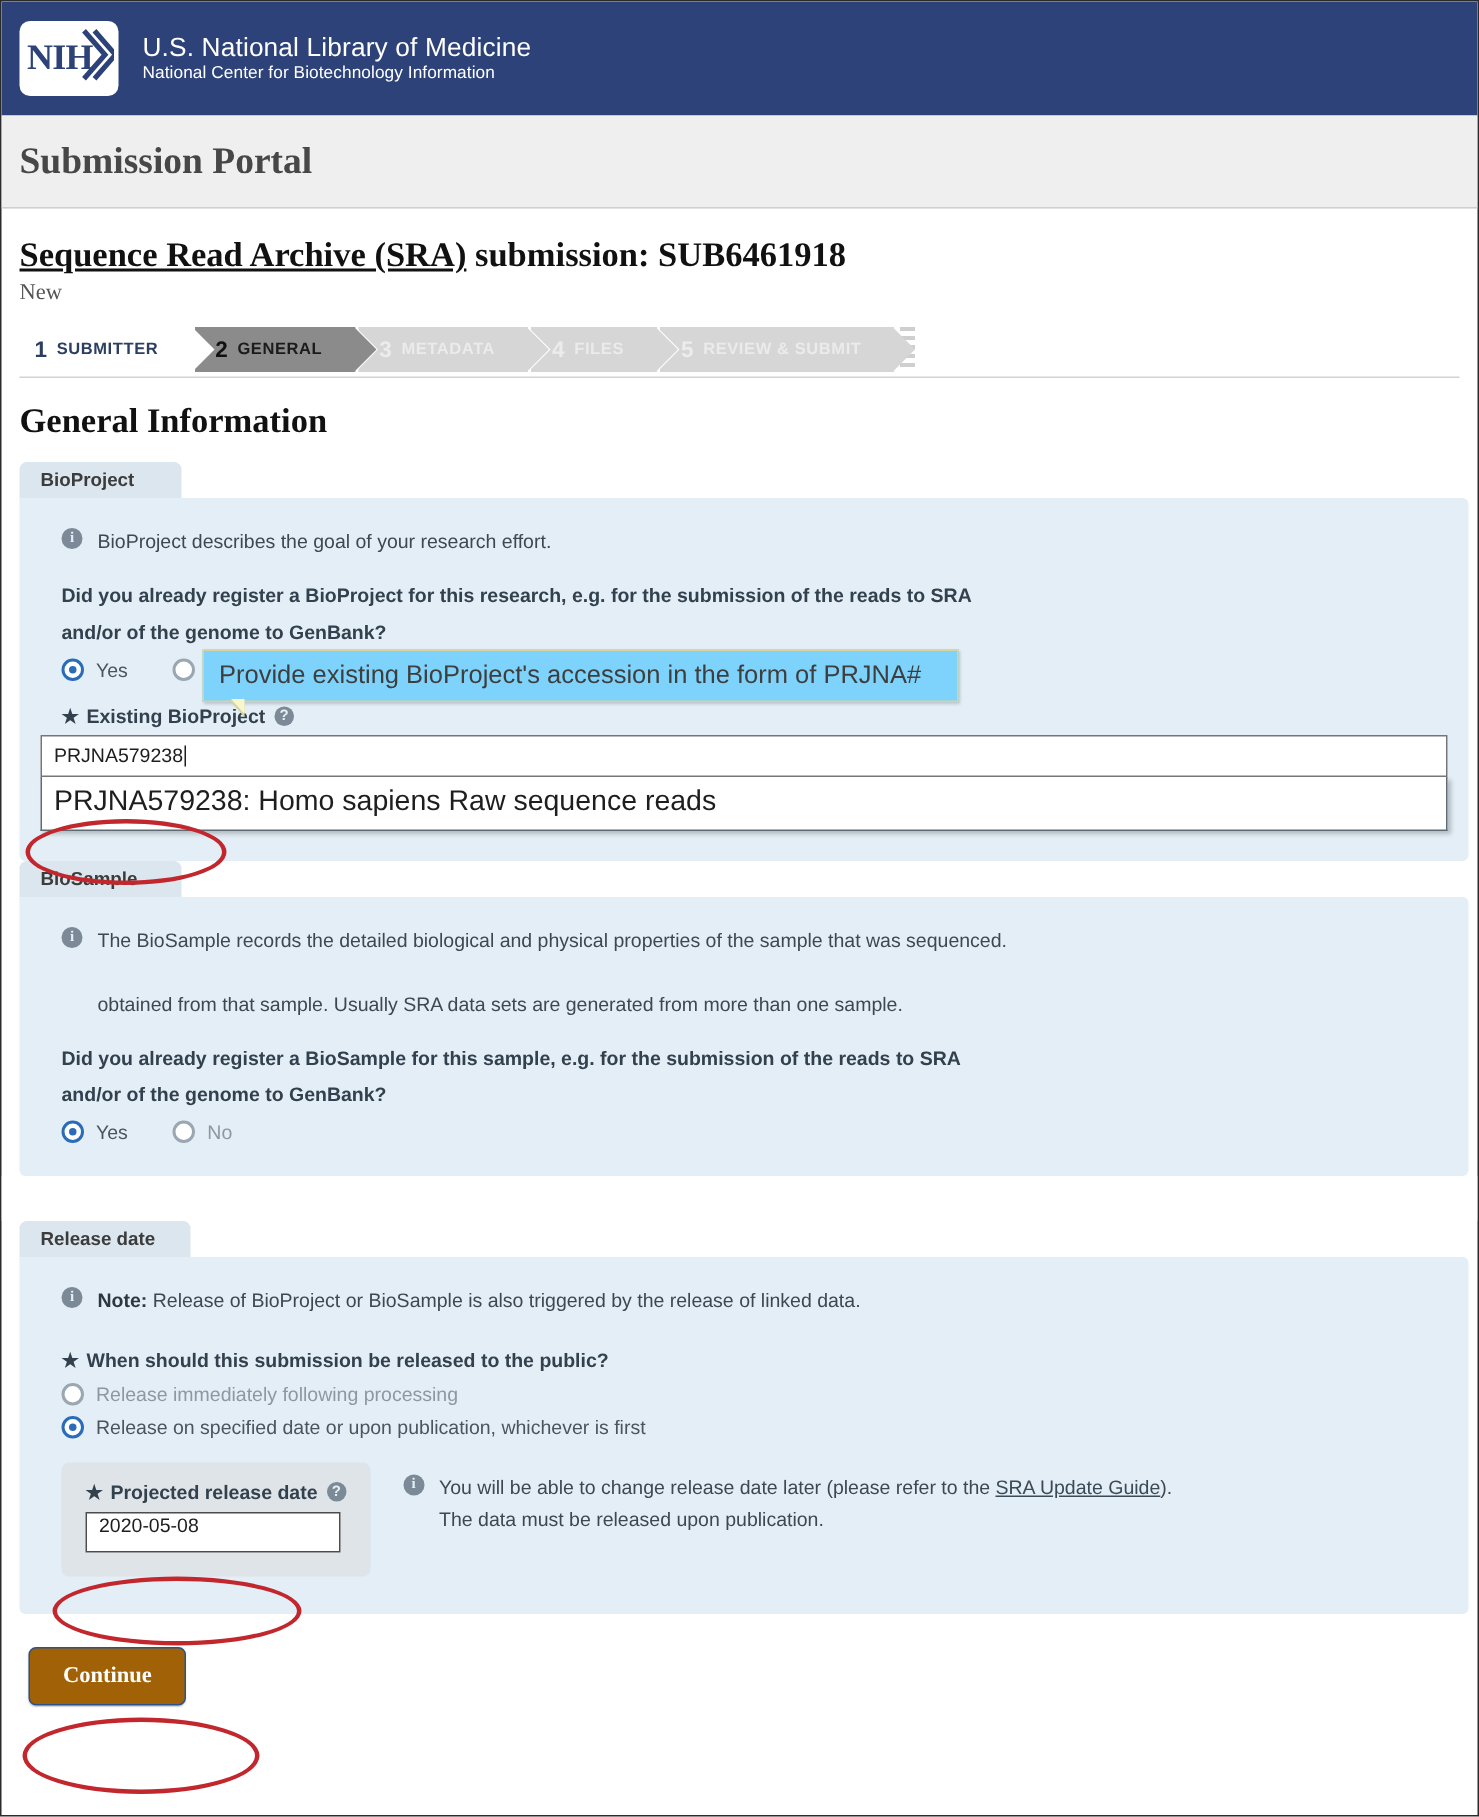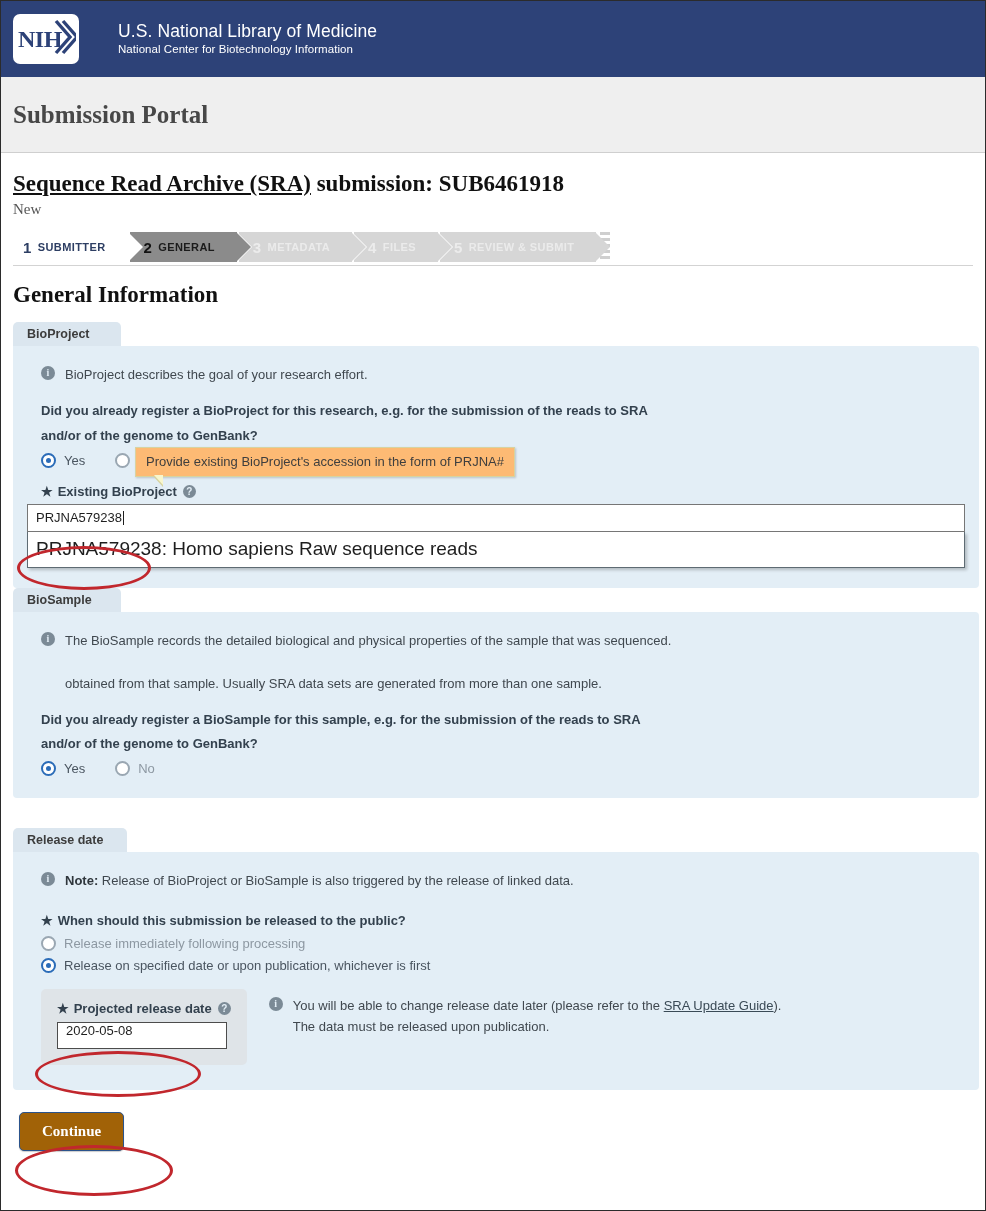--- a/index.html
+++ b/index.html
@@ -25,21 +25,20 @@
   }
 
   
   .nih-header {
     height: 76px;
     background: #2d4278;
     display: flex;
     align-items: center;
     padding-left: 12px;
     box-sizing: border-box;
-    gap: 23px;
   }
   .nih-logo {
     width: 66px;
     height: 50px;
     background: #ffffff;
     border-radius: 7px;
     position: relative;
     flex: 0 0 auto;
     display: flex;
     align-items: center;
@@ -72,21 +71,21 @@
   }
   .nih-title-sub {
     font-size: 11.5px;
     font-weight: 400;
     margin-top: 2px;
     letter-spacing: 0.05px;
   }
 
   
   .portal-bar {
-    height: 76px;
+    height: 62px;
     background: #efefef;
     border-bottom: 1px solid #cfcfcf;
     display: flex;
     align-items: center;
     padding-left: 12px;
     box-sizing: border-box;
   }
   .portal-title {
     font-family: "Liberation Serif", serif;
     font-size: 25px;
@@ -285,25 +284,25 @@
   .radio-label {
     margin-left: 8px;
     font-size: 13px;
     color: #4a5560;
   }
   .radio-label.muted { color: #8d98a2; }
 
   
   .tooltip {
     position: absolute;
-    background: #fdba74;
+    background: #7dd3fc;
     border: 1px solid #d7d3a0;
     box-shadow: 1px 1px 2px rgba(0,0,0,0.18);
-    padding: 6px 10px 7px 10px;
-    font-size: 13px;
+    padding: 6px 24px 7px 10px;
+    font-size: 17px;
     color: #3e3e3e;
     white-space: nowrap;
     z-index: 30;
   }
   .tooltip::after {
     content: "";
     position: absolute;
     left: 18px;
     bottom: -9px;
     width: 0; height: 0;

